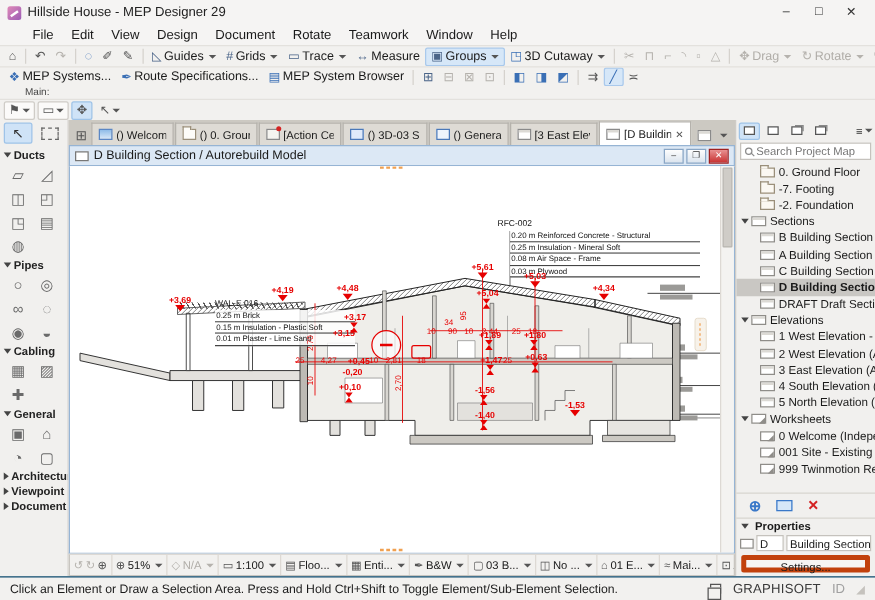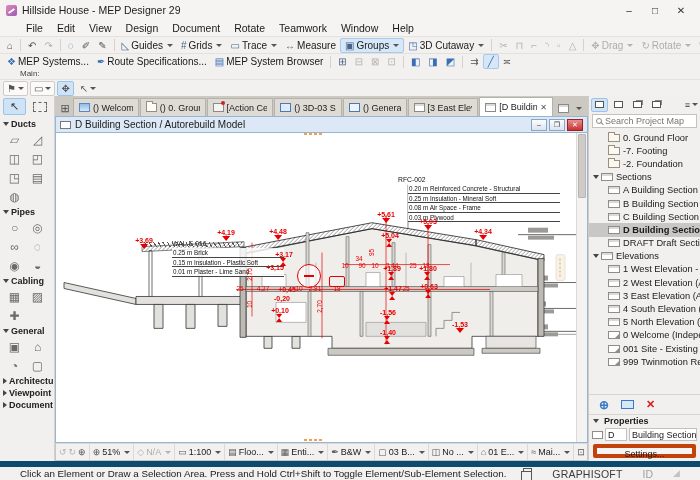--- a/index.html
+++ b/index.html
@@ -112,22 +112,22 @@
 .act-plus{color:#3a78c8;font-size:12px;font-weight:bold}
 .act-panel{width:13px;height:9px;border:1px solid #3a78c8;background:#d6e7f8}
 .act-del{color:#d42222;font-size:11px;font-weight:bold}
 .props-head{height:13px;display:flex;align-items:center;gap:3px;padding-left:4px;font-size:9px;font-weight:bold;border-top:1px solid #d8d5d0;flex:none}
 .props-row{display:flex;gap:2px;padding:1px 3px;align-items:center;flex:none}
 .p-ico{width:11px;height:8px;border:1px solid #8f8d89;background:#fff;flex:none}
 .p-id{width:22px;background:#fff;border:1px solid #c5c2bd;font-size:9px;padding:0 2px;height:13px;line-height:12px}
 .p-name{flex:1;background:#fff;border:1px solid #c5c2bd;font-size:9px;padding:0 2px;height:13px;line-height:12px;white-space:nowrap;overflow:hidden}
 .settings-btn{margin:2px 4px 3px 4px;height:14px;border:4px solid #c2410c;background:#f6f5f3;text-align:center;font-size:9px;line-height:13px;border-radius:2px;flex:none}
 
-.statusbar{height:19px;display:flex;align-items:center;padding:0 20px;font-size:9.8px;background:#f2f1ef;border-top:6px solid #0c4a6e;flex:none}
-.status-right{margin-left:auto;display:flex;gap:20px}
+.statusbar{height:19px;display:flex;align-items:center;padding:0 8px;font-size:9.8px;background:#f2f1ef;border-top:1px solid #0c4a6e;flex:none}
+.status-right{margin-left:auto;display:flex;align-items:center;gap:9px}
 .stack-icon{width:9px;height:8px;border:1px solid #555;position:relative;background:#f2f1ef}
 .stack-icon::before{content:"";position:absolute;left:-3px;top:2px;width:9px;height:8px;border:1px solid #555;background:#f2f1ef}
 .brand{font-size:10.5px;color:#3a3a3a;letter-spacing:.2px}
 .brand2{font-size:10.5px;color:#a0a0a0}
 .grip{color:#c5c2bd;font-size:9px}
 </style>
 </head>
 <body>
 
 <div class="titlebar">
@@ -684,26 +684,26 @@
           <span>-2. Foundation</span>
         </div>
         <div class="tree-item" style="padding-left: 4px;">
           <i class="tri-d"></i>
           <i class="t-ico t-box"></i>
           <span>Sections</span>
         </div>
         <div class="tree-item" style="padding-left: 12px;">
           <i class="tree-spacer"></i>
           <i class="t-ico t-box"></i>
+          <span>B Building Section</span>
+        </div>
+        <div class="tree-item" style="padding-left: 12px;">
+          <i class="tree-spacer"></i>
+          <i class="t-ico t-box"></i>
           <span>A Building Section</span>
-        </div>
-        <div class="tree-item" style="padding-left: 12px;">
-          <i class="tree-spacer"></i>
-          <i class="t-ico t-box"></i>
-          <span>B Building Section</span>
         </div>
         <div class="tree-item" style="padding-left: 12px;">
           <i class="tree-spacer"></i>
           <i class="t-ico t-box"></i>
           <span>C Building Section</span>
         </div>
         <div class="tree-item selected" style="padding-left: 12px;">
           <i class="tree-spacer"></i>
           <i class="t-ico t-box"></i>
           <span>D Building Section</span>
@@ -735,20 +735,25 @@
         </div>
         <div class="tree-item" style="padding-left: 12px;">
           <i class="tree-spacer"></i>
           <i class="t-ico t-box"></i>
           <span>4 South Elevation (A</span>
         </div>
         <div class="tree-item" style="padding-left: 12px;">
           <i class="tree-spacer"></i>
           <i class="t-ico t-box"></i>
           <span>5 North Elevation (A</span>
+        </div>
+        <div class="tree-item" style="padding-left: 4px;">
+          <i class="tri-d"></i>
+          <i class="t-ico t-sheet"></i>
+          <span>Worksheets</span>
         </div>
         <div class="tree-item" style="padding-left: 12px;">
           <i class="tree-spacer"></i>
           <i class="t-ico t-sheet"></i>
           <span>0 Welcome (Indepe</span>
         </div>
         <div class="tree-item" style="padding-left: 12px;">
           <i class="tree-spacer"></i>
           <i class="t-ico t-sheet"></i>
           <span>001 Site - Existing (</span>

